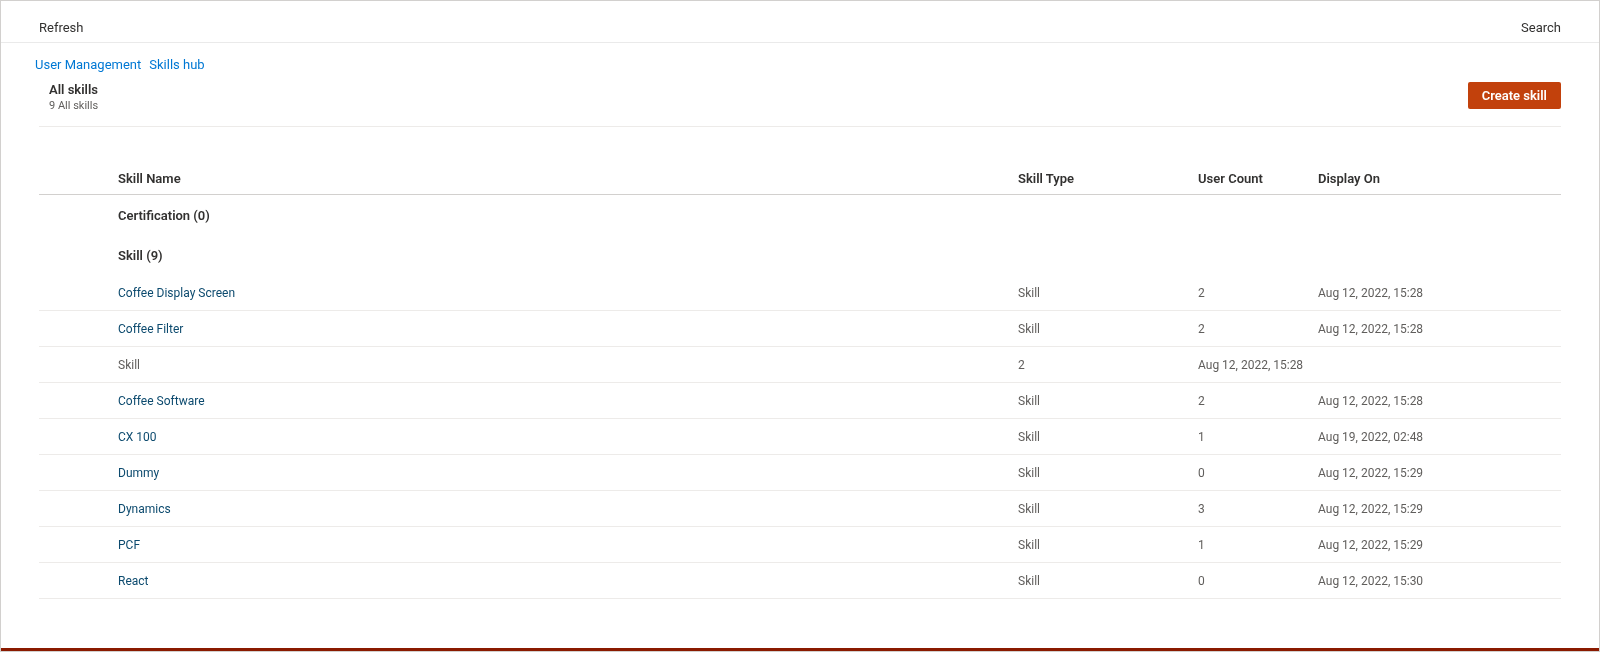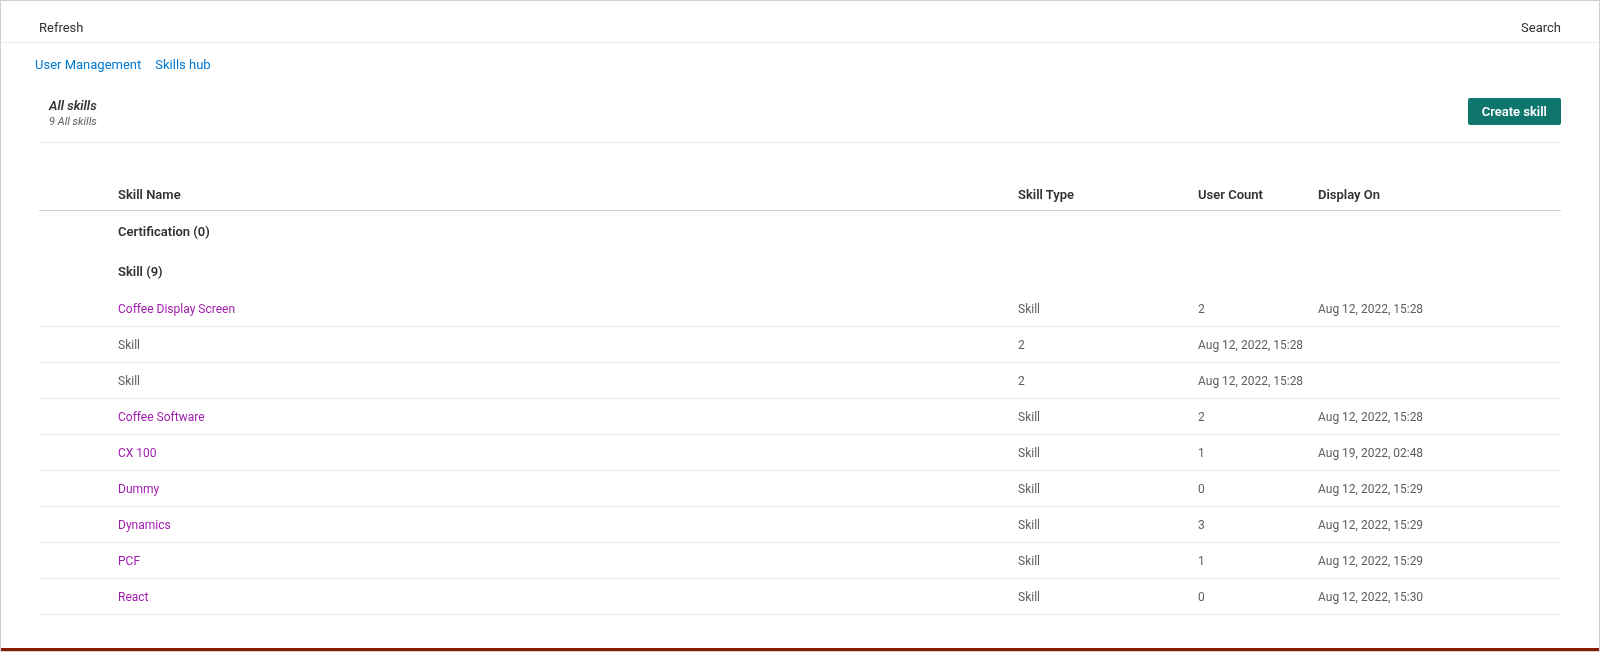--- a/index.html
+++ b/index.html
@@ -20,35 +20,35 @@
       justify-content: space-between;
       padding: 11px 38px 0 38px;
       border-bottom: 1px solid #eaeaea;
     }
     .top-left, .top-right { color: #323130; font-size: 13px; }
     .page-area {
       padding: 14px 38px 0 38px;
     }
     .breadcrumb {
       display: flex;
-      gap: 14px;
+      gap: 8px;
       font-size: 13px;
-      margin-bottom: 26px;
+      margin-bottom: 10px;
       margin-left: -4px;
     }
     .breadcrumb a { color: #0078d4; text-decoration: none; cursor: pointer; }
     .title-row {
       display: flex; align-items: flex-start; justify-content: space-between;
       margin-bottom: 14px;
     }
-    .title-block { margin-left: 10px; font-style: italic; }
+    .title-block { margin-left: 10px; }
     .page-title { font-size: 13px; font-weight: 600; color: #323130; }
     .page-sub { font-size: 11px; color: #605e5c; margin-top: 2px; }
     .btn-primary {
-      background: #0f766e; color: #ffffff; border: none;
+      background: #c2410c; color: #ffffff; border: none;
       padding: 6px 14px; font-size: 13px; font-weight: 600;
       border-radius: 2px; cursor: pointer;
       font-family: inherit;
     }
     .grid {
       width: 100%;
       margin-top: 4px;
     }
     .row {
       display: grid;
@@ -64,21 +64,21 @@
       border-top: 1px solid #edebe9;
     }
     .row.group {
       font-weight: 600;
       border-bottom: none;
       min-height: 40px;
     }
     .cell { padding: 8px 4px; font-size: 12px; color: #605e5c; white-space: nowrap; }
     .row.header .cell { font-size: 13px; color: #323130; margin-top: 36px; }
     .row.group .cell { font-size: 13px; color: #323130; }
-    .cell.name a { color: #a21caf; text-decoration: none; cursor: pointer; font-size: 12px; }
+    .cell.name a { color: #0c4a6e; text-decoration: none; cursor: pointer; font-size: 12px; }
     .cell.sel { width: 75px; }
     .bottom-rule {
       position: absolute; left: 0; right: 0; bottom: 0;
       height: 3px; background: #8a1a00;
     }
   </style>
 </head>
 <body>
 
 <div class="top-bar">
@@ -130,20 +130,21 @@
     <div class="row">
       <div class="cell sel"></div>
       <div class="cell name"><a>Coffee Display Screen</a></div>
       <div class="cell">Skill</div>
       <div class="cell">2</div>
       <div class="cell">Aug 12, 2022, 15:28</div>
     </div>
 
     <div class="row">
       <div class="cell sel"></div>
+      <div class="cell name"><a>Coffee Filter</a></div>
       <div class="cell">Skill</div>
       <div class="cell">2</div>
       <div class="cell">Aug 12, 2022, 15:28</div>
     </div>
 
     <div class="row">
       <div class="cell sel"></div>
       <div class="cell">Skill</div>
       <div class="cell">2</div>
       <div class="cell">Aug 12, 2022, 15:28</div>

